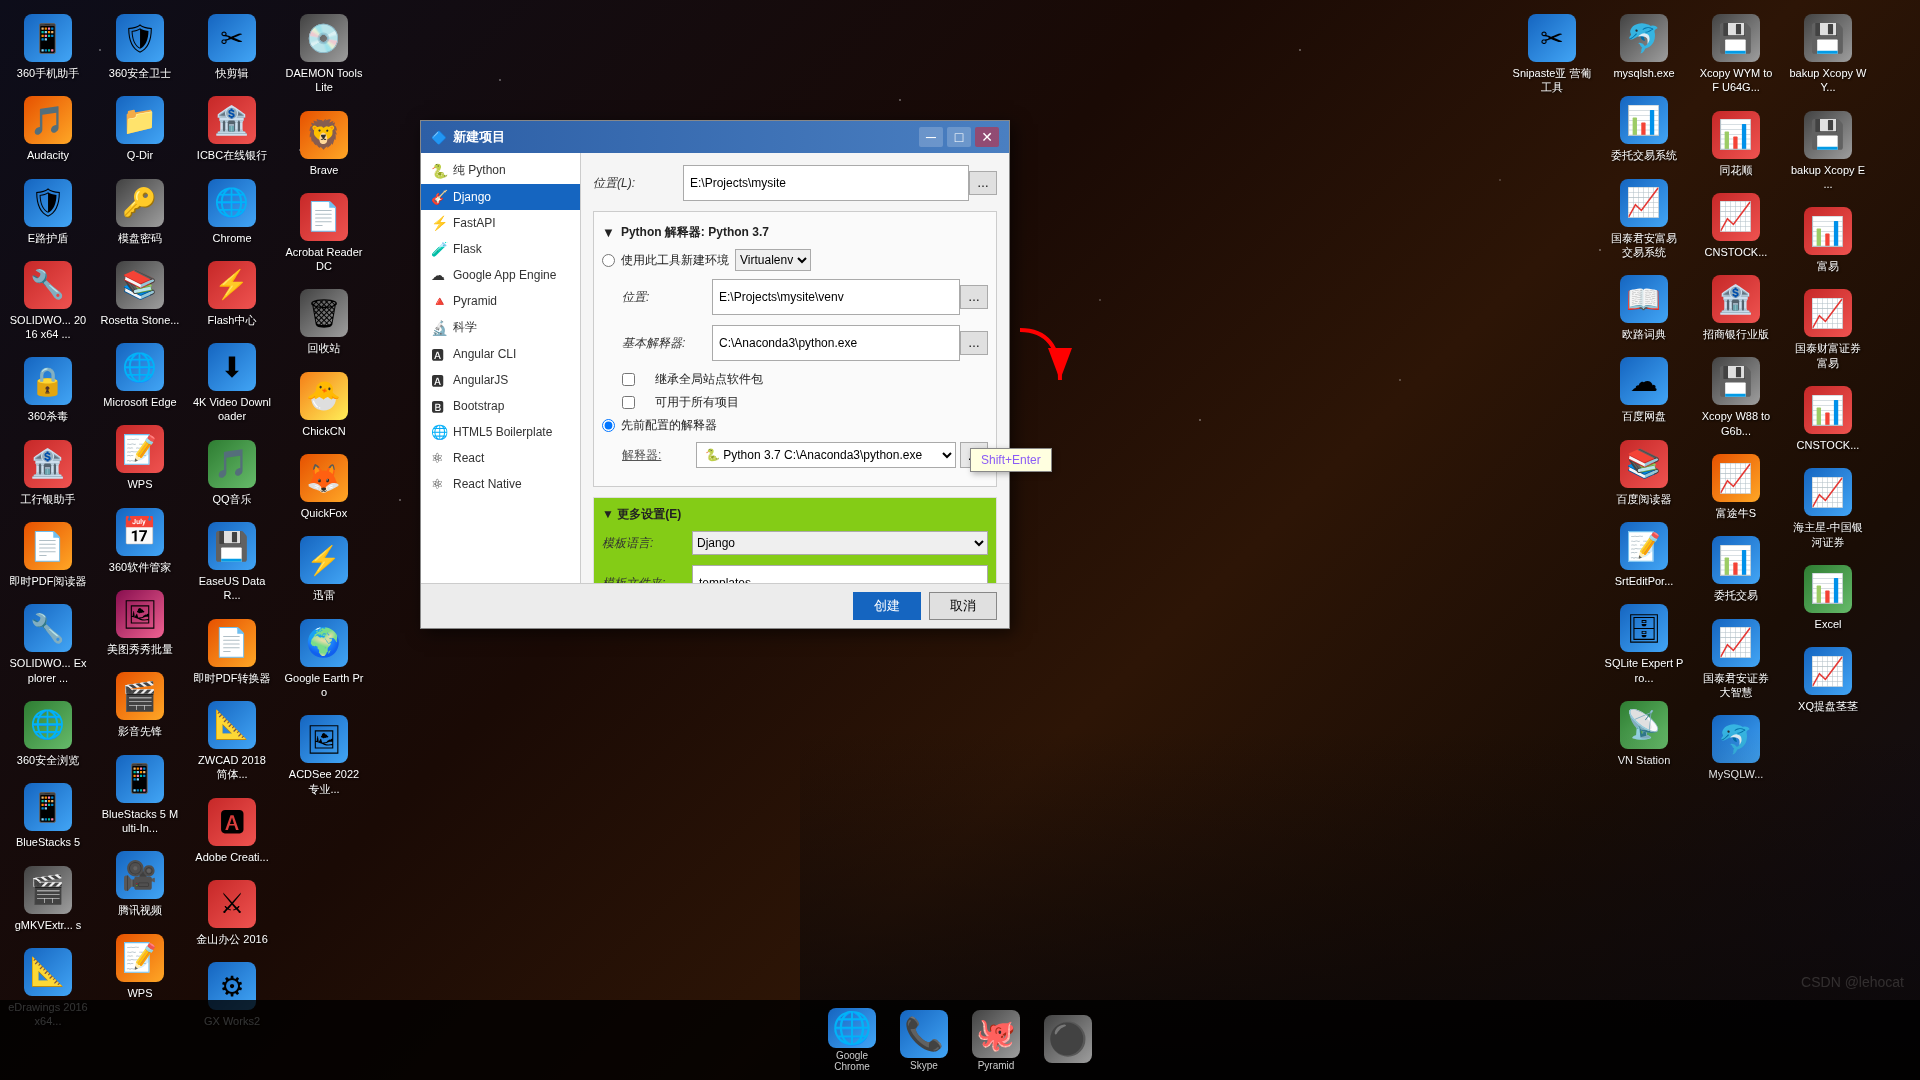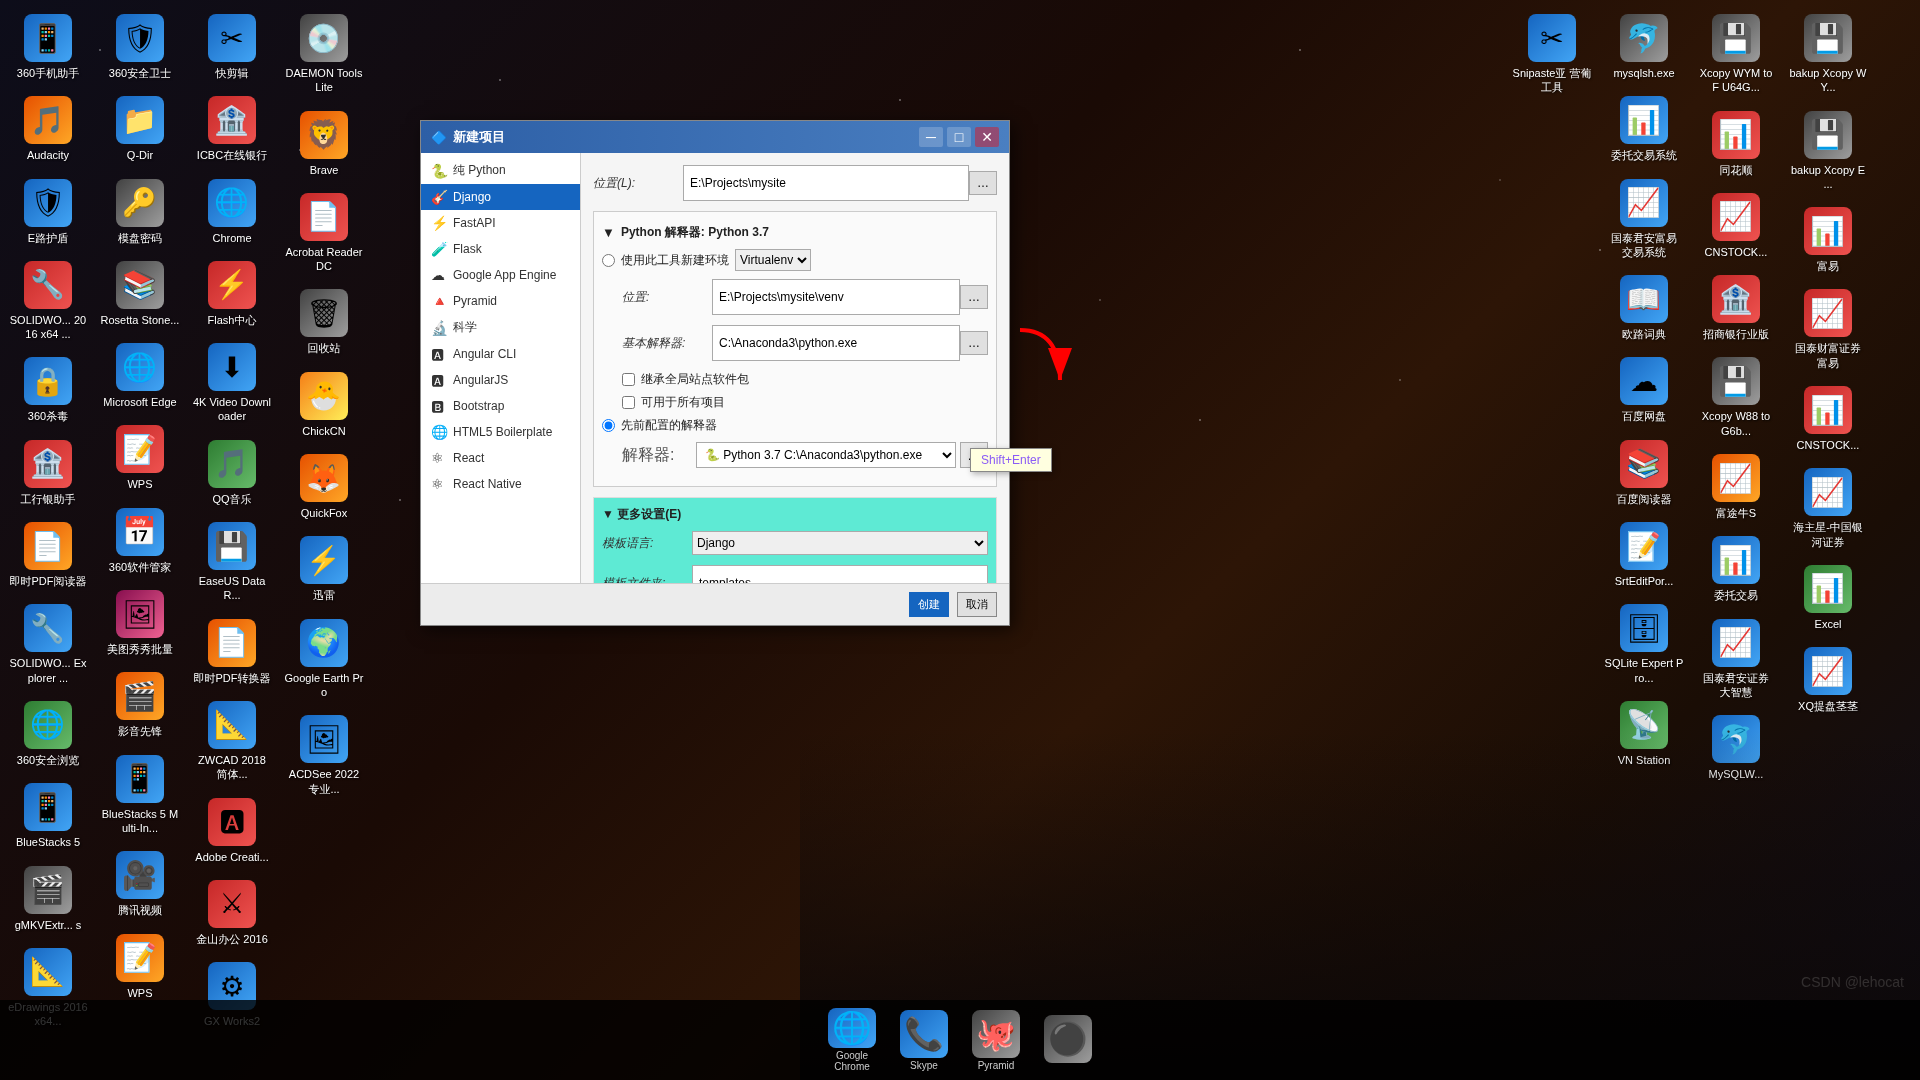--- a/index.html
+++ b/index.html
@@ -316,40 +316,41 @@
       display: flex;
       align-items: center;
       gap: 6px;
       margin-bottom: 8px;
       font-size: 12px;
     }
 
     .check-row {
       display: flex;
       align-items: center;
-      gap: 6px;
+      gap: 20px;
       margin-bottom: 6px;
       font-size: 12px;
     }
 
     .indent {
       margin-left: 20px;
     }
 
     .interpreter-row {
       display: flex;
       align-items: center;
       gap: 4px;
       margin-bottom: 10px;
     }
 
     .interpreter-label {
-      font-size: 16px;
+      font-size: 12px;
       color: #555;
       width: 70px;
+      text-decoration: underline;
     }
 
     .interpreter-select {
       flex: 1;
       height: 26px;
       border: 1px solid #aaa;
       padding: 0 4px;
       font-size: 12px;
       background: white;
     }
@@ -375,36 +376,36 @@
     .dialog-footer {
       padding: 8px 12px;
       display: flex;
       justify-content: flex-end;
       gap: 8px;
       background: #ececec;
       border-top: 1px solid #ccc;
     }
 
     .btn {
-      padding: 4px 8px;
+      padding: 4px 20px;
       border: 1px solid #888;
       cursor: pointer;
-      font-size: 11px;
+      font-size: 13px;
       background: #e0e0e0;
     }
 
     .btn-primary {
       background: #1565c0;
       color: white;
       border-color: #1565c0;
     }
 
     
     .more-settings {
-      background: #5eead4;
+      background: #84cc16;
       border: 1px solid #ddd;
       padding: 8px;
       margin-bottom: 10px;
     }
 
     .more-settings-header {
       display: flex;
       align-items: center;
       gap: 6px;
       cursor: pointer;

